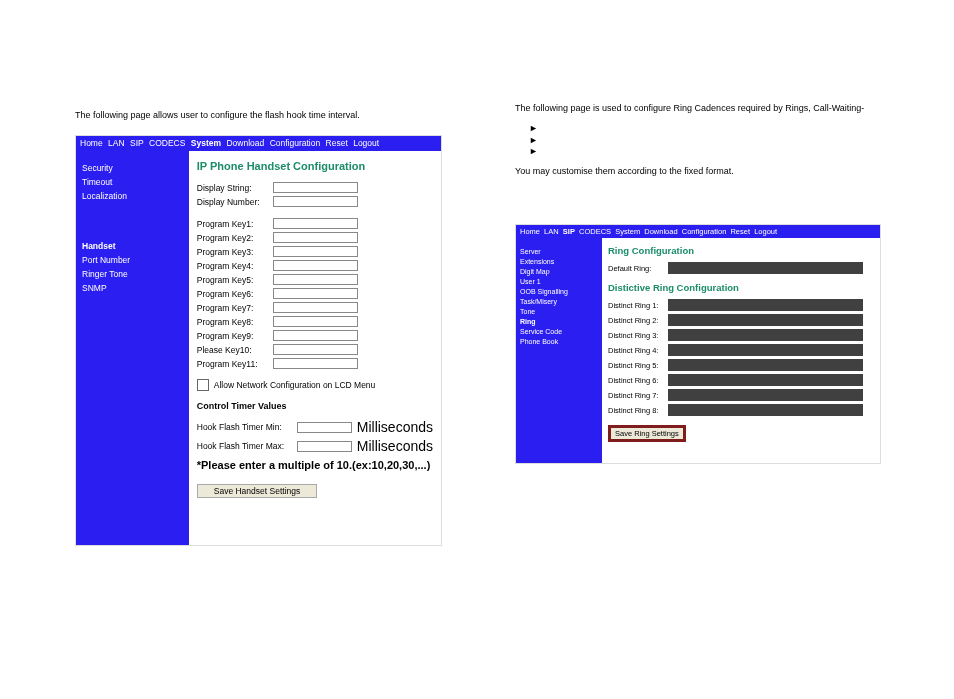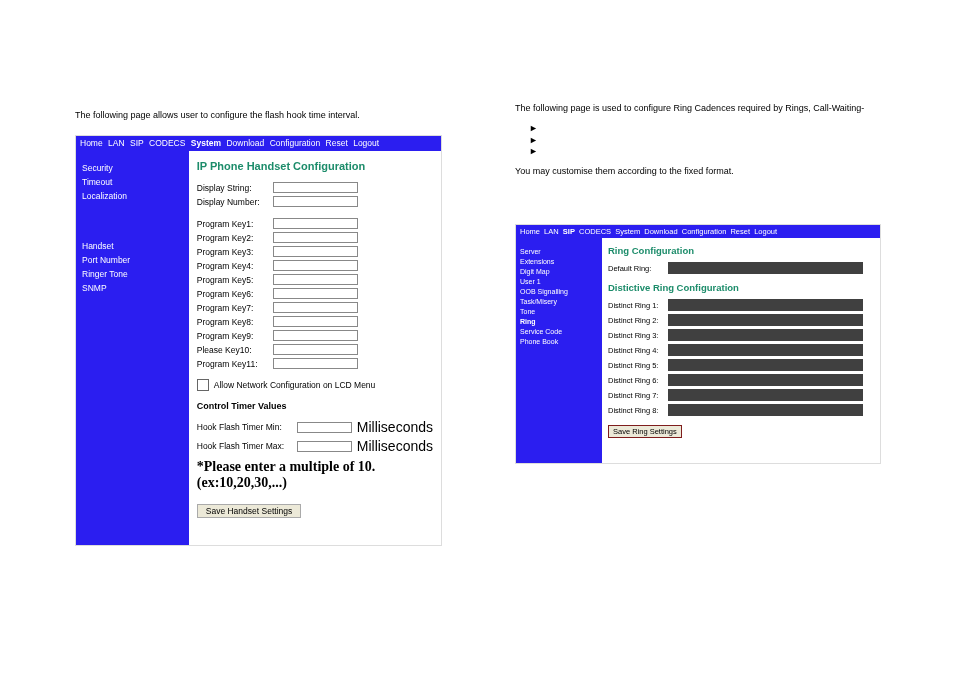--- a/index.html
+++ b/index.html
@@ -80,21 +80,21 @@
     padding: 12px 6px;
     min-height: 370px;
     font-size: 8.5px;
   }
   .sidebar1 .side-item {
     color: #fff;
     margin-bottom: 4px;
   }
   .sidebar1 .side-bold {
     color: #fff;
-    font-weight: normal;
+    font-weight: bold;
     margin-top: 40px;
   }
   .content1 {
     flex: 1;
     padding: 6px 8px 14px 8px;
   }
   .title-green {
     color: #1c8c6a;
     font-weight: bold;
     font-size: 11px;
@@ -137,31 +137,30 @@
     font-weight: bold;
     font-size: 9px;
     margin: 6px 0 8px 0;
   }
   .units {
     margin-left: 5px;
     font-size: 14px;
     text-align: right;
   }
   .note {
-    font-size: 14px;
+    font-size: 11px;
     font-weight: bold;
     margin: 5px 0;
-    font-family: Liberation Serif, serif;
   }
   .save-btn1 {
     margin-top: 8px;
     background: #ece9d8;
     border: 1px solid #aaa;
     font-size: 8.5px;
-    padding: 1px 8px;
+    padding: 1px 16px;
     cursor: pointer;
   }
   
   .panel2 {
     margin-top: 48px;
     width: 364px;
     border: 1px solid #ddd;
     background: #fff;
     font-size: 7.5px;
   }
@@ -226,21 +225,21 @@
     box-sizing: border-box;
     background: #fff;
     color: #555;
     white-space: nowrap;
     overflow: hidden;
     line-height: 10px;
   }
   .save-btn2 {
     margin-top: 6px;
     background: #ece9d8;
-    border: 1px solid #7f1d1d;
+    border: 3px solid #7f1d1d;
     font-size: 7.5px;
     padding: 1px 4px;
     cursor: pointer;
   }
 </style>
 </head>
 <body>
 
 <div class="page">
 

